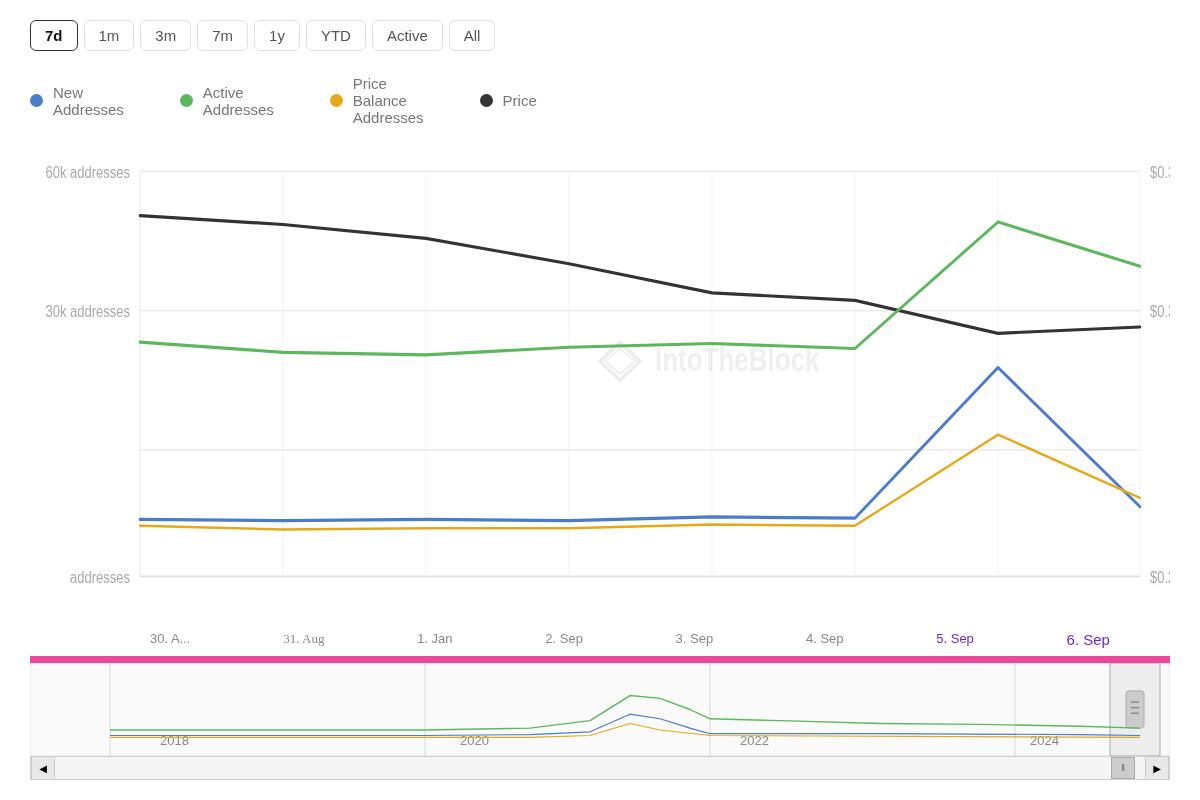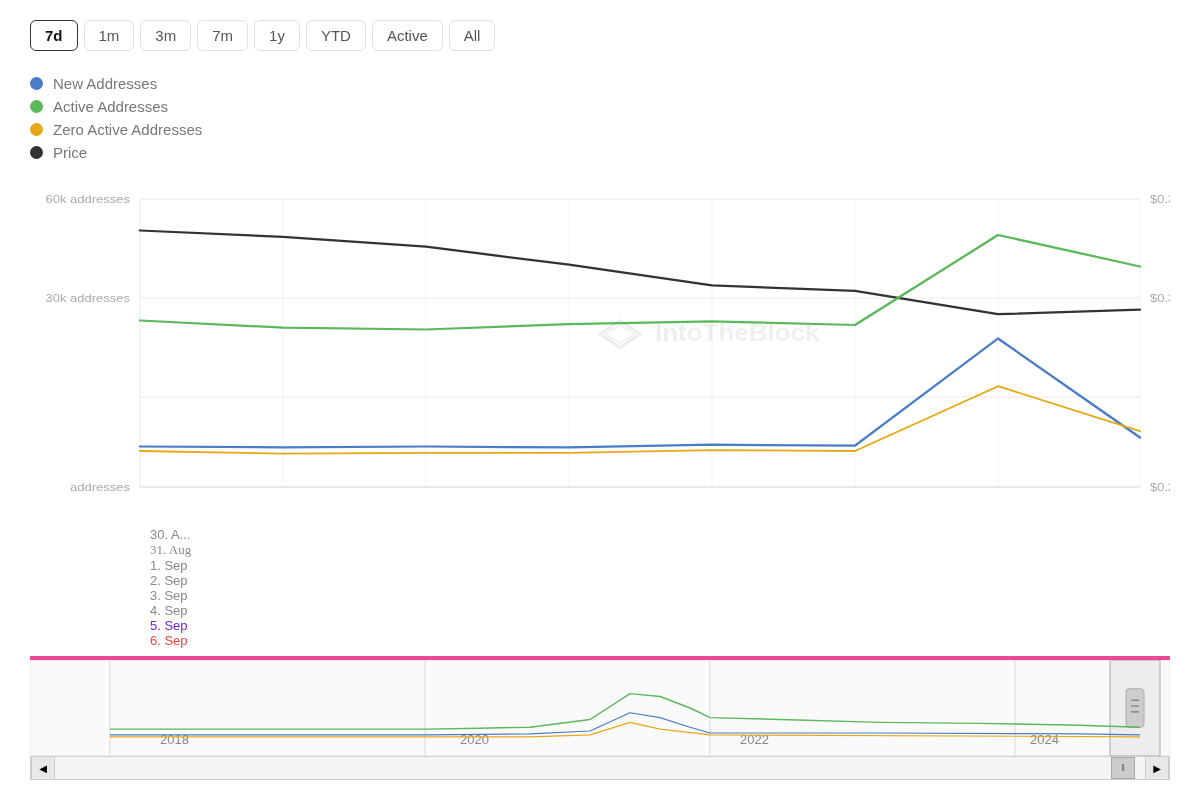--- a/index.html
+++ b/index.html
@@ -42,21 +42,21 @@
 
     .time-btn.active {
       border-color: #333;
       font-weight: 700;
       color: #111;
     }
 
     
     .legend {
       display: grid;
-      grid-template-columns: 1fr;
+      grid-template-columns: 1fr 1fr 1fr 1fr;
       gap: 6px 56px;
       margin-bottom: 20px;
       flex-shrink: 0;
       width: 520px;
     }
 
     .legend-item {
       display: flex;
       align-items: center;
       gap: 10px;
@@ -91,28 +91,27 @@
     }
 
     
     .x-axis {
       display: flex;
       justify-content: space-between;
       padding: 4px 60px 4px 120px;
       font-size: 13px;
       color: #888;
       flex-shrink: 0;
-      flex-direction: column;
     }
 
     
     .mini-chart-container {
       height: 100px;
       position: relative;
-      border-top: 4px solid #ec4899;
+      border-top: 7px solid #ec4899;
       margin-top: 4px;
       flex-shrink: 0;
     }
 
     .mini-chart-svg {
       width: 100%;
       height: 100%;
     }
 
     
@@ -181,21 +180,21 @@
   <div class="legend-item">
       <span class="legend-dot" style="background:#4a7cc7"></span>
       <span>New Addresses</span>
     </div>
       <div class="legend-item">
       <span class="legend-dot" style="background:#5cb85c"></span>
       <span>Active Addresses</span>
     </div>
       <div class="legend-item">
       <span class="legend-dot" style="background:#e6a817"></span>
-      <span>Zero Active Addresses</span>
+      <span>Price Balance Addresses</span>
     </div>
       <div class="legend-item">
       <span class="legend-dot" style="background:#333333"></span>
       <span>Price</span>
     </div>
     </div>
 
   <div class="chart-wrapper">
 
     <div class="main-chart-container">
@@ -237,26 +236,26 @@
         <polyline points="110,295 253,296 396,295 539,296 682,293 825,294 968,175 1110,285" fill="none" stroke="#4a7cc7" stroke-width="2.5" stroke-linejoin="round" stroke-linecap="round"></polyline>
 
         <polyline points="110,300 253,303 396,302 539,302 682,299 825,300 968,228 1110,278" fill="none" stroke="#e6a817" stroke-width="2" stroke-linejoin="round" stroke-linecap="round"></polyline>
 
       </svg>
     </div>
 
     <div class="x-axis">
     <span style="font-size: 13px; color: rgb(136, 136, 136);">30. A...</span>
         <span style="font-size: 13px; color: rgb(136, 136, 136); font-family: Liberation Serif, serif;">31. Aug</span>
-        <span style="font-size: 13px; color: rgb(136, 136, 136);">1. Sep</span>
+        <span style="font-size: 13px; color: rgb(136, 136, 136);">1. Jan</span>
         <span style="font-size: 13px; color: rgb(136, 136, 136);">2. Sep</span>
         <span style="font-size: 13px; color: rgb(136, 136, 136);">3. Sep</span>
         <span style="font-size: 13px; color: rgb(136, 136, 136);">4. Sep</span>
         <span style="font-size: 13px; color: #6d28d9;">5. Sep</span>
-        <span style="font-size: 13px; color: #ef4444;">6. Sep</span>
+        <span style="font-size: 15px; color: #6d28d9;">6. Sep</span>
       </div>
 
     <div class="mini-chart-container">
       <svg class="mini-chart-svg" viewBox="0 0 1140 100" preserveAspectRatio="none">
 
         <rect x="0" y="0" width="1140" height="100" fill="#fafafa" stroke="#e0e0e0" stroke-width="1"></rect>
 
         <text x="130" y="88" font-size="13" fill="#888">2018</text>
         <text x="430" y="88" font-size="13" fill="#888">2020</text>
         <text x="710" y="88" font-size="13" fill="#888">2022</text>

